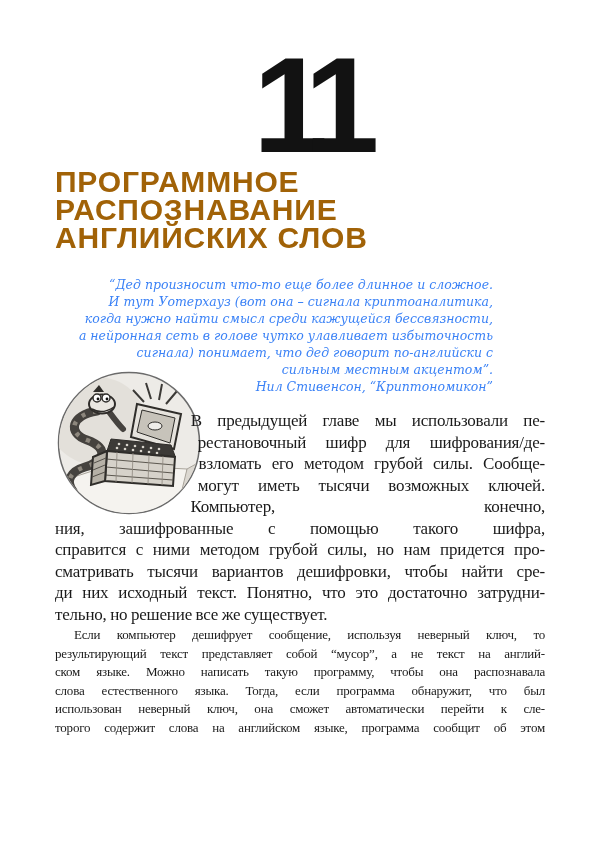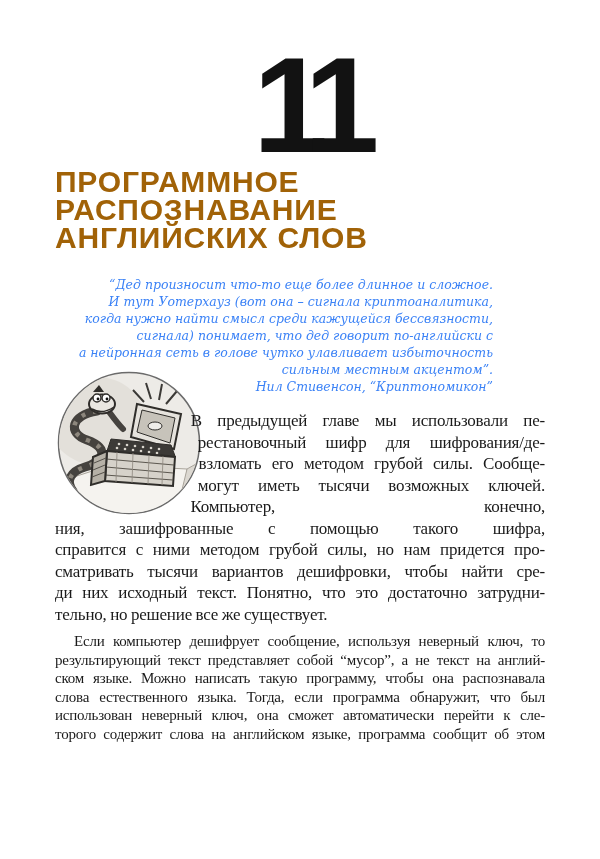--- a/index.html
+++ b/index.html
@@ -61,22 +61,22 @@
     shape-outside: circle(50%);
     shape-margin: 5px;
   }
   .bline {
     text-align: justify;
     text-align-last: justify;
     white-space: normal;
   }
   .bline.lastline { text-align-last: left; }
   .para-2 {
-    margin-top: 7px;
-    font-size: 15px;
+    margin-top: 1px;
+    font-size: 13px;
     line-height: 18.6px;
     letter-spacing: -0.2px;
     word-spacing: -1px;
   }
   .para-2 .indent { text-indent: 19px; }
 </style>
 </head>
 <body>
 
 <div class="page">
@@ -85,22 +85,22 @@
 
   <h1 class="chapter-title">
     <div>ПРОГРАММНОЕ РАСПОЗНАВАНИЕ</div>
     <div>АНГЛИЙСКИХ СЛОВ</div>
   </h1>
 
   <div class="epigraph">
     <div class="epigraph-line">“Дед произносит что-то еще более длинное и сложное.</div>
     <div class="epigraph-line">И тут Уотерхауз (вот она – сигнала криптоаналитика,</div>
     <div class="epigraph-line">когда нужно найти смысл среди кажущейся бессвязности,</div>
+    <div class="epigraph-line">а нейронная сеть в голове чутко улавливает избыточность</div>
     <div class="epigraph-line">сигнала) понимает, что дед говорит по-английски с</div>
-    <div class="epigraph-line">а нейронная сеть в голове чутко улавливает избыточность</div>
     <div class="epigraph-line">сильным местным акцентом”.</div>
     <div class="epigraph-attribution">Нил Стивенсон, “Криптономикон”</div>
   </div>
 
   <div class="body-text">
     <div class="para para-1">
 
       <div class="illu-float">
         <svg viewBox="0 0 148 148" width="148" height="148" xmlns="http://www.w3.org/2000/svg">
           <defs>

